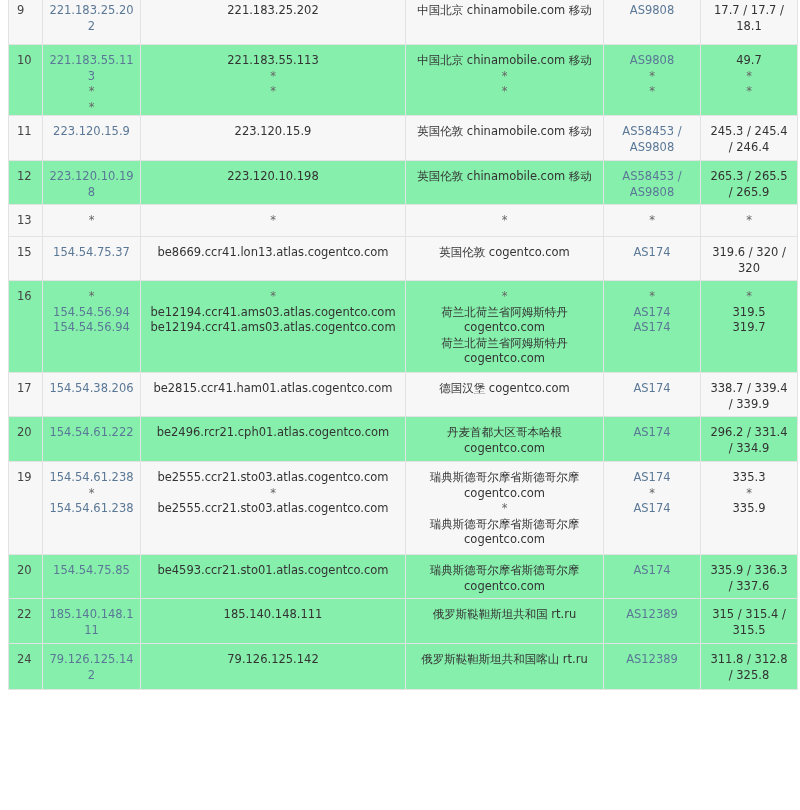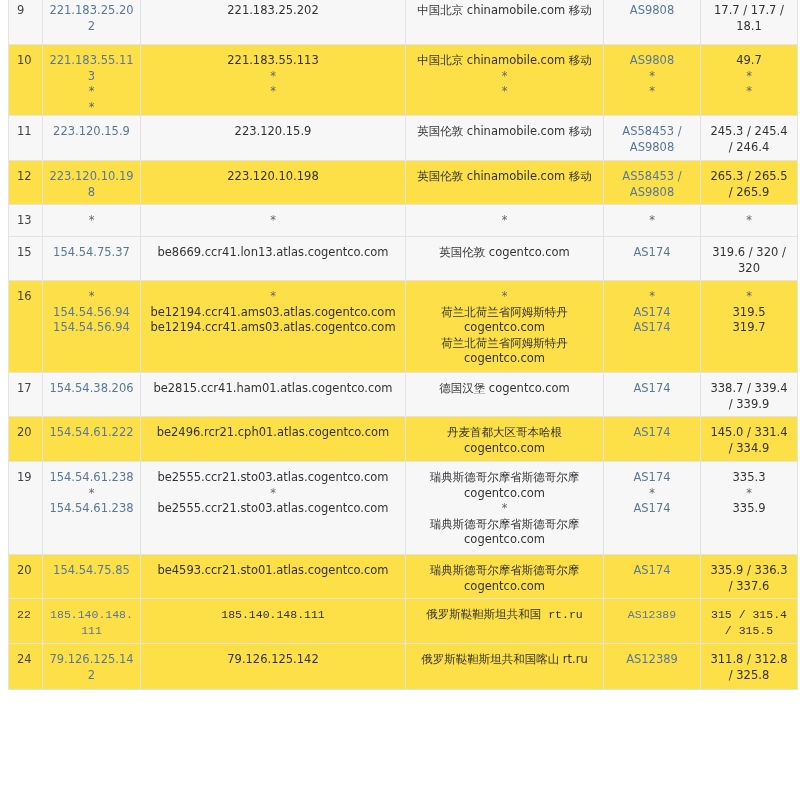--- a/index.html
+++ b/index.html
@@ -14,21 +14,21 @@
   }
   td {
     border: 1px solid #e3e3e3;
     vertical-align: top;
     text-align: center;
     padding: 8px 6px 0 6px;
     line-height: 15.5px;
     word-wrap: break-word;
   }
   tr.odd td { background: #f7f7f7; }
-  tr.even td { background: #fde047; margin-top: 24px; }
+  tr.even td { background: #86efac; margin-top: 24px; }
   td.hop { text-align: left; padding-left: 8px; color: #444; }
   .link { color: #5a7896; }
   .line { display: block; }
   .star { color: #666; }
   col.c1 { width: 34px; }
   col.c2 { width: 98px; }
   col.c3 { width: 265px; }
   col.c4 { width: 198px; }
   col.c5 { width: 97px; }
   col.c6 { width: 97px; }
@@ -219,21 +219,21 @@
           <td>
             <span class="line">be2496.rcr21.cph01.atlas.cogentco.com</span>
           </td>
           <td>
             <span class="line">丹麦首都大区哥本哈根 cogentco.com</span>
           </td>
           <td>
             <span class="line link">AS174</span>
           </td>
           <td>
-            <span class="line">145.0 / 331.4 / 334.9</span>
+            <span class="line">296.2 / 331.4 / 334.9</span>
           </td>
         </tr>
         <tr class="odd" style="height: 93px;">
           <td class="hop">19</td>
           <td>
             <span class="line link">154.54.61.238</span>
             <span class="line star">*</span>
             <span class="line link">154.54.61.238</span>
           </td>
           <td>
@@ -268,21 +268,21 @@
           <td>
             <span class="line">瑞典斯德哥尔摩省斯德哥尔摩 cogentco.com</span>
           </td>
           <td>
             <span class="line link">AS174</span>
           </td>
           <td>
             <span class="line">335.9 / 336.3 / 337.6</span>
           </td>
         </tr>
-        <tr class="even" style="height: 45px; font-family: Liberation Mono, monospace;">
+        <tr class="even" style="height: 45px;">
           <td class="hop">22</td>
           <td>
             <span class="line link">185.140.148.111</span>
           </td>
           <td>
             <span class="line">185.140.148.111</span>
           </td>
           <td>
             <span class="line">俄罗斯鞑靼斯坦共和国 rt.ru</span>
           </td>

